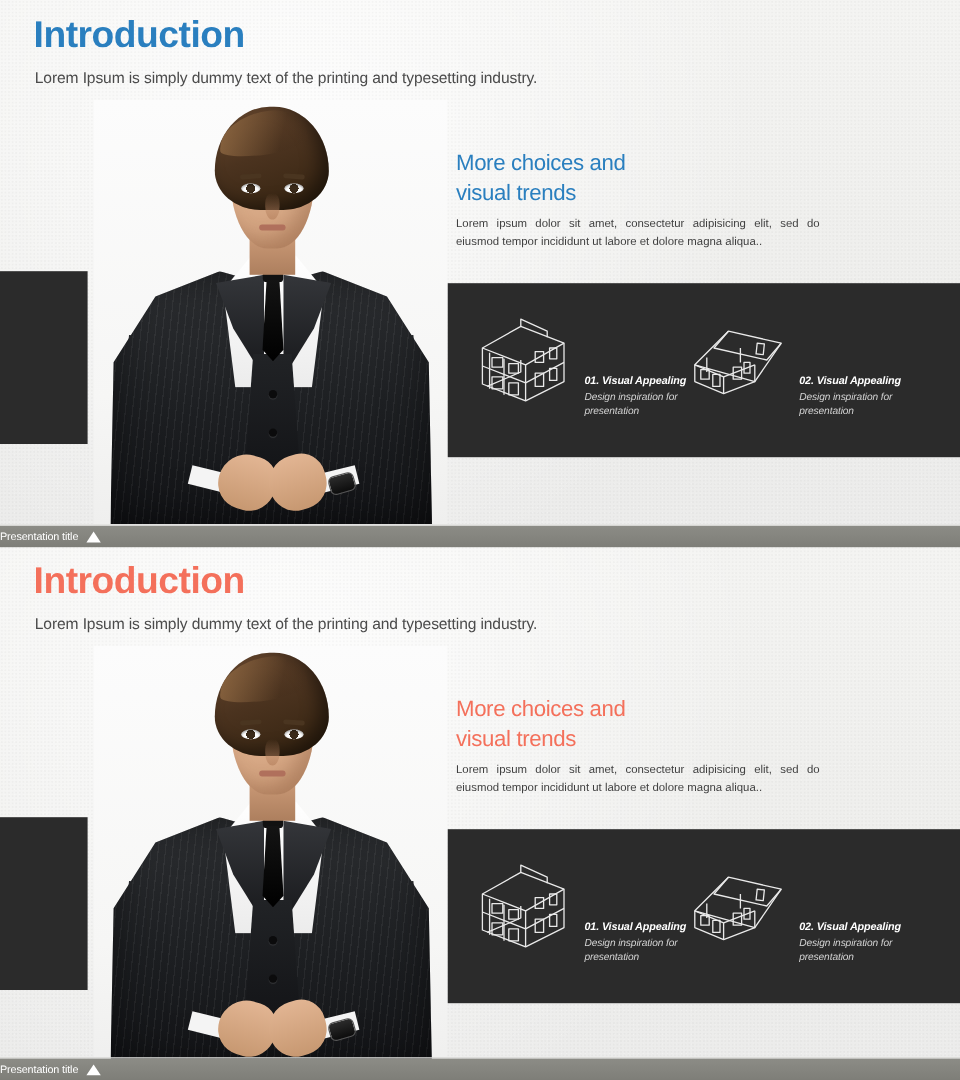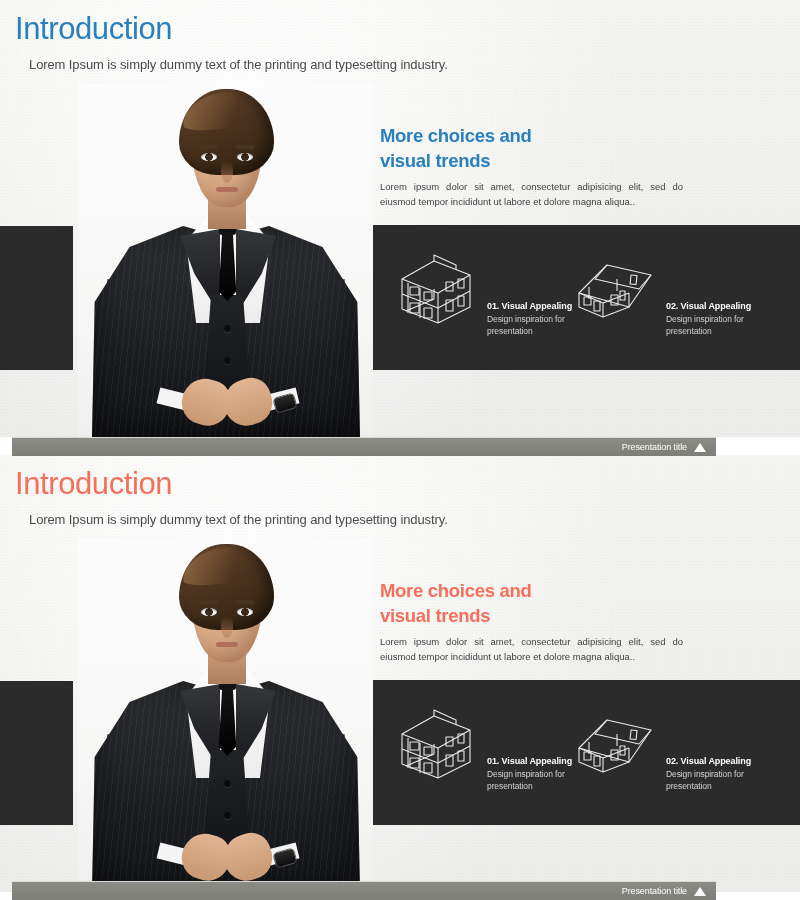--- a/index.html
+++ b/index.html
@@ -42,24 +42,24 @@
       radial-gradient(rgba(0,0,0,0.045) 0.6px, transparent 0.7px),
       radial-gradient(rgba(255,255,255,0.55) 0.6px, transparent 0.7px);
     background-size: 3px 3px, 4px 4px;
     background-position: 0 0, 2px 1px;
     opacity: 0.65;
   }
 
   
   .slide-title {
     position: absolute;
-    left: 15px;
+    left: 28px;
     top: 12px;
     font-size: 31px;
-    font-weight: 400;
+    font-weight: 700;
     letter-spacing: -0.4px;
     line-height: 1.1;
     z-index: 6;
   }
   .slide.one .slide-title { color: #2a7fbf; }
   .slide.two .slide-title { color: #f4705b; }
 
   .slide-sub {
     position: absolute;
     left: 29px;
@@ -267,21 +267,21 @@
   .figure .sleeve-l { left: 18px; clip-path: polygon(16% 0%, 100% 10%, 92% 100%, 0% 86%); }
   .figure .sleeve-r { left: 206px; clip-path: polygon(0% 10%, 84% 0%, 100% 86%, 8% 100%); }
 
   
   .rc-heading {
     position: absolute;
     left: 380px;
     top: 124px;
     width: 310px;
     font-size: 18.5px;
-    font-weight: 700;
+    font-weight: 400;
     line-height: 1.33;
     letter-spacing: -0.3px;
     z-index: 6;
   }
   .slide.one .rc-heading { color: #2a7fbf; }
   .slide.two .rc-heading { color: #f4705b; }
 
   .rc-body {
     position: absolute;
     left: 380px;
@@ -291,25 +291,26 @@
     line-height: 1.62;
     color: #3f3f3f;
     text-align: justify;
     z-index: 6;
   }
 
   
   .dark-panel {
     position: absolute;
     left: 373px;
-    top: 225px;
+    top: 236px;
     width: 427px;
     height: 145px;
     background: #2b2b2b;
     z-index: 4;
+    font-style: italic;
   }
 
   .feature {
     position: absolute;
     top: 24px;
     display: flex;
     align-items: flex-start;
     gap: 9px;
   }
   .feature.f1 { left: 21px; }
@@ -328,29 +329,28 @@
     font-size: 8.5px;
     line-height: 1.42;
     color: #d2d2d2;
     letter-spacing: -0.1px;
     white-space: pre-line;
   }
 
   
   .footer-bar {
     position: absolute;
-    left: 12px;
-    width: 704px;
+    left: 0;
+    width: 800px;
     height: 19px;
     background: linear-gradient(180deg,#8c8c86,#7e7e78);
     border-top: 1px solid #d9d9d6;
     z-index: 8;
     display: flex;
     align-items: center;
-    justify-content: flex-end;
     padding-right: 10px;
     gap: 7px;
   }
   .footer-bar.fb1 { top: 437px; }
   .footer-bar.fb2 { top: 881px; }
   .footer-label {
     font-size: 9px;
     color: #ffffff;
     letter-spacing: -0.1px;
   }

